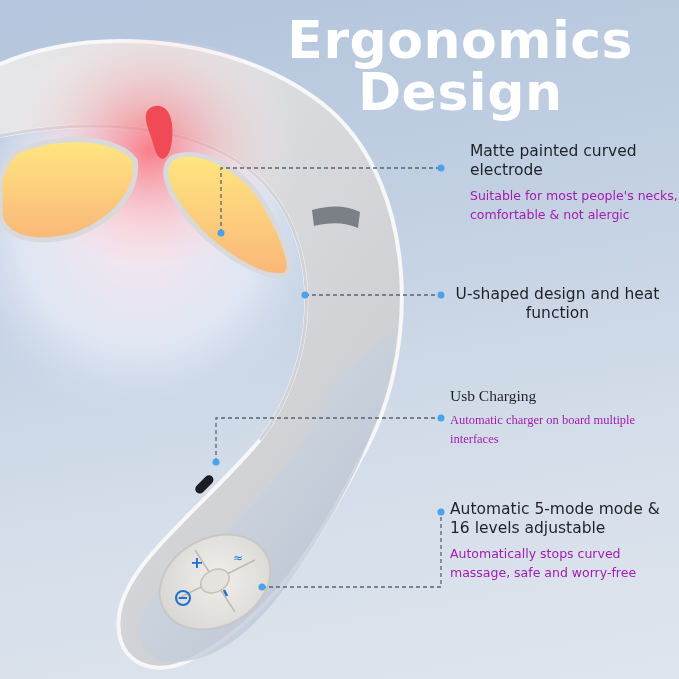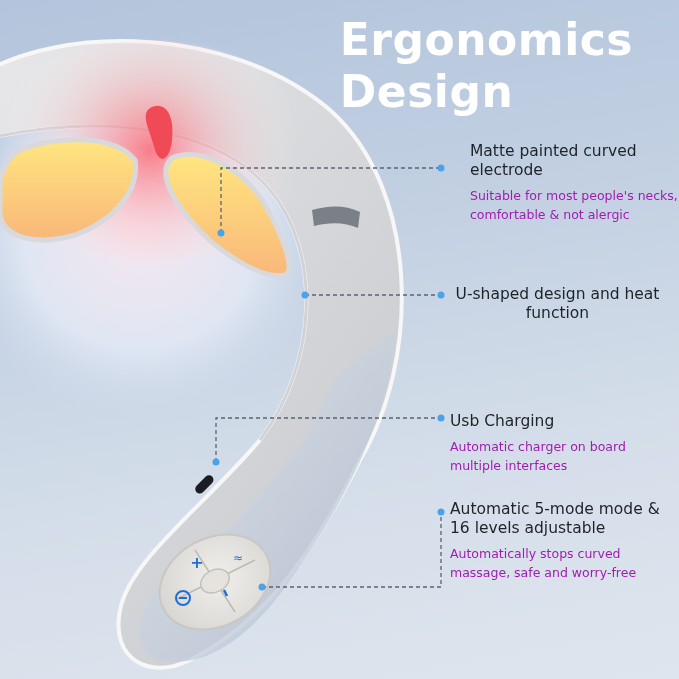--- a/index.html
+++ b/index.html
@@ -3,34 +3,34 @@
 <meta charset="utf-8">
 <style>
   html, body { margin: 0; padding: 0; }
   body {
     width: 679px; height: 679px; overflow: hidden; position: relative;
     background: linear-gradient(170deg, #b3c4dc 0%, #c2d0e2 35%, #d3dde9 65%, #dfe5ee 100%);
     font-family: "DejaVu Sans", "Liberation Sans", sans-serif;
   }
   .canvas { position: absolute; left: 0; top: 0; width: 679px; height: 679px; }
   .title {
-    position: absolute; right: 46px; top: 14px; text-align: left;
-    color: #ffffff; font-weight: bold; font-size: 44px; line-height: 52px;
+    position: absolute; right: 46px; top: 14px; text-align: center;
+    color: #ffffff; font-weight: bold; font-size: 52px; line-height: 52px;
     letter-spacing: 0.5px;
   }
   .feature { position: absolute; left: 450px; width: 215px; }
   .feature-title {
     font-size: 15.5px; line-height: 19px; color: #1e2328; font-weight: normal;
   }
   .feature-desc {
     margin-top: 6px; font-size: 12.5px; line-height: 19px; color: #a21caf;
   }
   #f1 { top: 142px; margin-left: 20px; }
   #f2 { top: 285px; text-align: center; }
-  #f3 { top: 412px; }
+  #f3 { top: 386px; font-family: Liberation Serif, serif; }
   #f4 { top: 500px; }
   svg.device { position: absolute; left: 0; top: 0; }
 </style>
 </head>
 <body>
 
 <div class="canvas">
 
   <svg class="device" width="679" height="679" viewBox="0 0 679 679">
     <defs>

